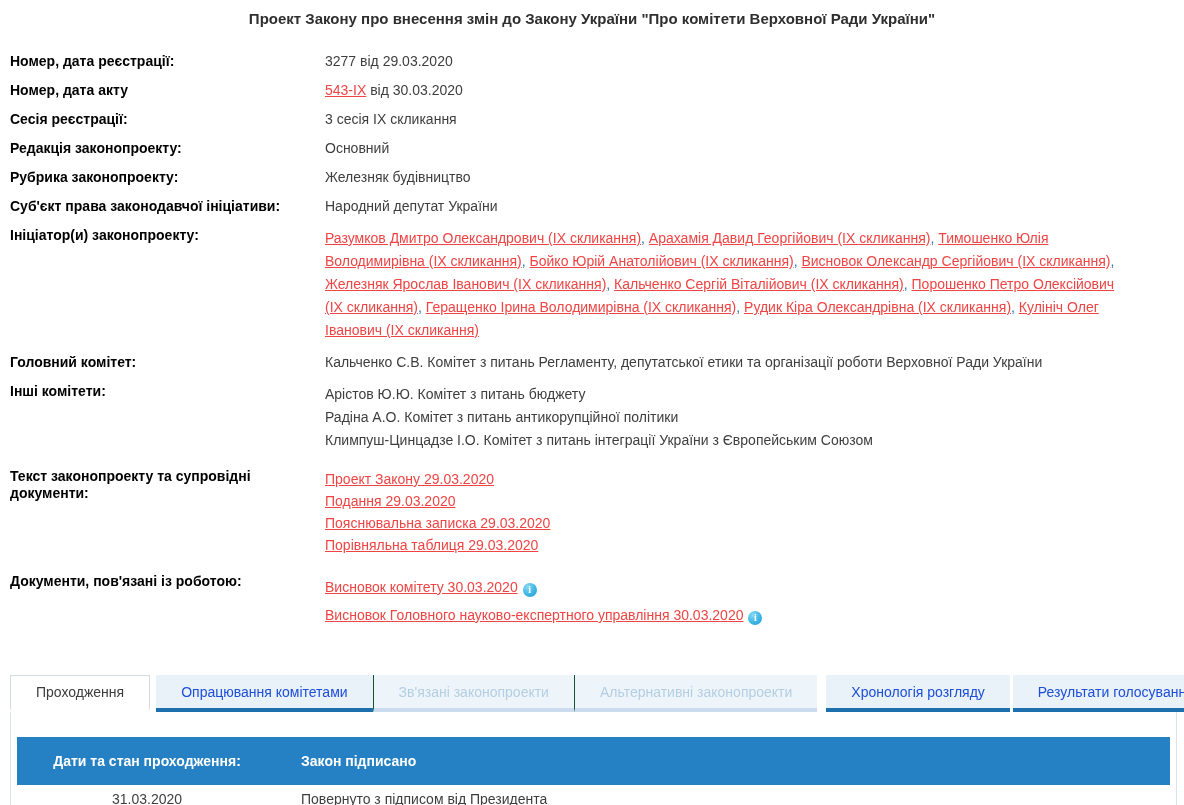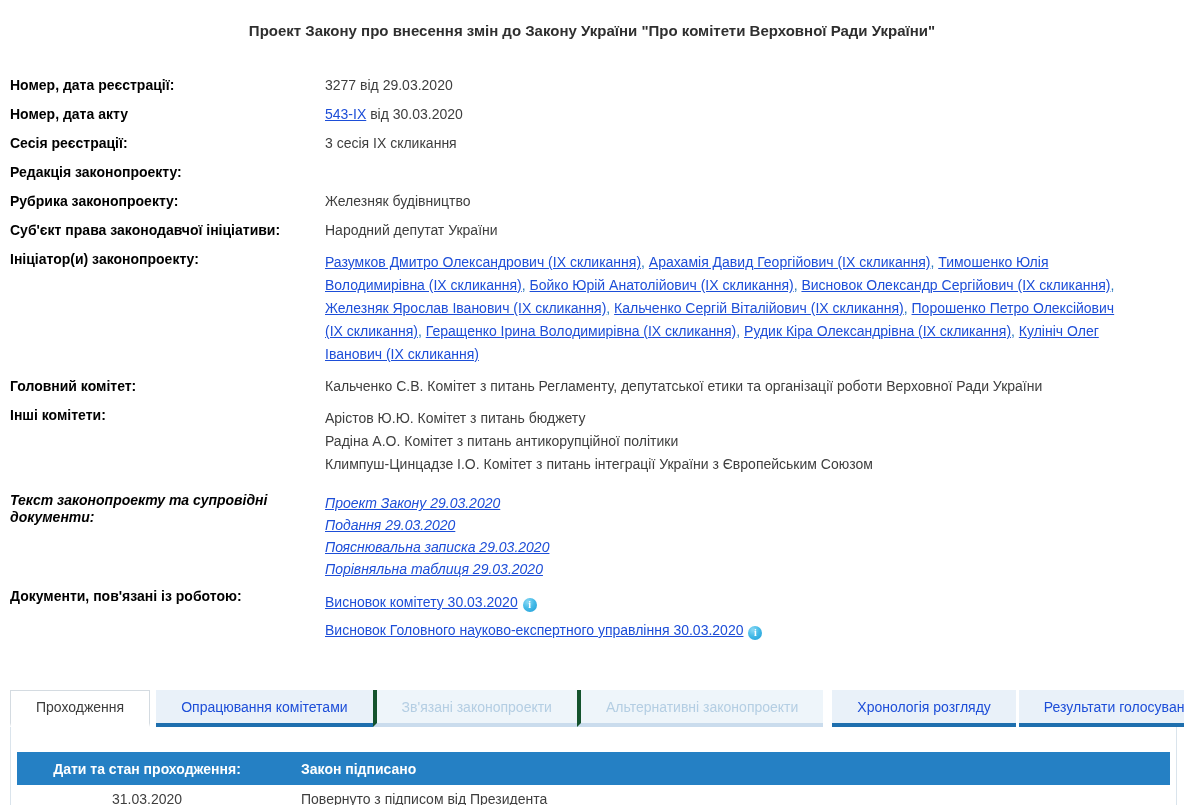--- a/index.html
+++ b/index.html
@@ -4,40 +4,40 @@
 <style>
   * { box-sizing: border-box; }
   html, body { margin: 0; padding: 0; }
   body {
     width: 1184px; height: 805px; overflow: hidden;
     background: #ffffff;
     font-family: "Liberation Sans", "DejaVu Sans", sans-serif;
     font-size: 14px; color: #3e3e3e;
   }
   .page-title {
-    margin: 12px; padding: 9px 40px 0 40px;
+    margin: 0; padding: 9px 40px 0 40px;
     text-align: center;
     font-size: 15px; font-weight: bold; color: #2f2f2f;
     line-height: 20px;
   }
   .fields { padding: 24px 10px 0 10px; }
   .field-row { display: flex; margin-bottom: 12px; }
   .field-label {
     width: 315px; min-width: 315px; padding-right: 20px;
     font-weight: bold; color: #000000; line-height: 17px;
   }
   .field-value { flex: 1; max-width: 800px; line-height: 17px; }
   .lh-wide   { line-height: 23px; }
   .mb-lg     { margin-bottom: 16px; }
-  .mb-sm     { margin-bottom: 8px; font-style: italic;  }
+  .mb-sm     { margin-bottom: 17px;  }
   .line      { line-height: 23px; }
   .doc-line  { line-height: 22px; }
   .rel-line  { line-height: 28px; }
   a.link {
-    color: #1d4ed8; text-decoration: underline; cursor: pointer;
+    color: #ef4444; text-decoration: underline; cursor: pointer;
   }
   .sep { color: #2478bb; }
   .info-icon {
     display: inline-block; width: 14px; height: 14px;
     margin-left: 5px; vertical-align: -1px;
     border-radius: 50%;
     background: radial-gradient(circle at 35% 28%, #8cd9f4 0%, #46bbe8 45%, #1d9cd6 100%);
     color: #ffffff; font-size: 10px; font-weight: bold;
     text-align: center; line-height: 14px;
     font-family: "Liberation Serif", serif;
@@ -60,33 +60,33 @@
   .tab.disabled {
     background: #eef5fa; color: #b4cee3;
     border-bottom-color: #cadced;
     cursor: default;
   }
   .tab.active {
     background: #ffffff; color: #3c3c3c;
     border: 1px solid #d4dbe1; border-bottom: 4px solid #ffffff;
   }
   .tab:nth-child(1) { margin-right: 6px; }
-  .tab:nth-child(3), .tab:nth-child(4) { border-left: 4px solid #14532d; }
+  .tab:nth-child(3), .tab:nth-child(4) { border-left: 1px solid #14532d; }
   .tab:nth-child(4) { margin-right: 9px; }
   .tab:nth-child(5) { margin-right: 3px; }
   .tab:nth-child(6) { flex: 1; }
   
   .panel {
     margin: 0 7px 0 10px; height: 131px;
     border-left: 1px solid #dae4ec; border-right: 1px solid #dae4ec;
     padding: 25px 6px 0 6px; overflow: hidden;
   }
   .status-table { width: 100%; }
   .st-header {
-    display: flex; align-items: center; height: 33px;
+    display: flex; align-items: center; height: 48px;
     background: #2580c4; color: #ffffff; font-weight: bold;
   }
   .st-row { display: flex; align-items: center; height: 28px; }
   .col-date { width: 260px; min-width: 260px; text-align: center; }
   .col-status { flex: 1; padding-left: 24px; }
 </style>
 </head>
 <body>
 
 <h1 class="page-title">Проект Закону про внесення змін до Закону України "Про комітети Верховної Ради України"</h1>
@@ -103,20 +103,21 @@
     <div class="field-value"><a href="#" class="link">543-IX</a><span> від 30.03.2020</span></div>
   </div>
 
   <div class="field-row">
     <div class="field-label">Сесія реєстрації:</div>
     <div class="field-value">3 сесія IX скликання</div>
   </div>
 
   <div class="field-row">
     <div class="field-label">Редакція законопроекту:</div>
+    <div class="field-value">Основний</div>
   </div>
 
   <div class="field-row">
     <div class="field-label">Рубрика законопроекту:</div>
     <div class="field-value">Железняк будівництво</div>
   </div>
 
   <div class="field-row">
     <div class="field-label">Суб'єкт права законодавчої ініціативи:</div>
     <div class="field-value">Народний депутат України</div>

